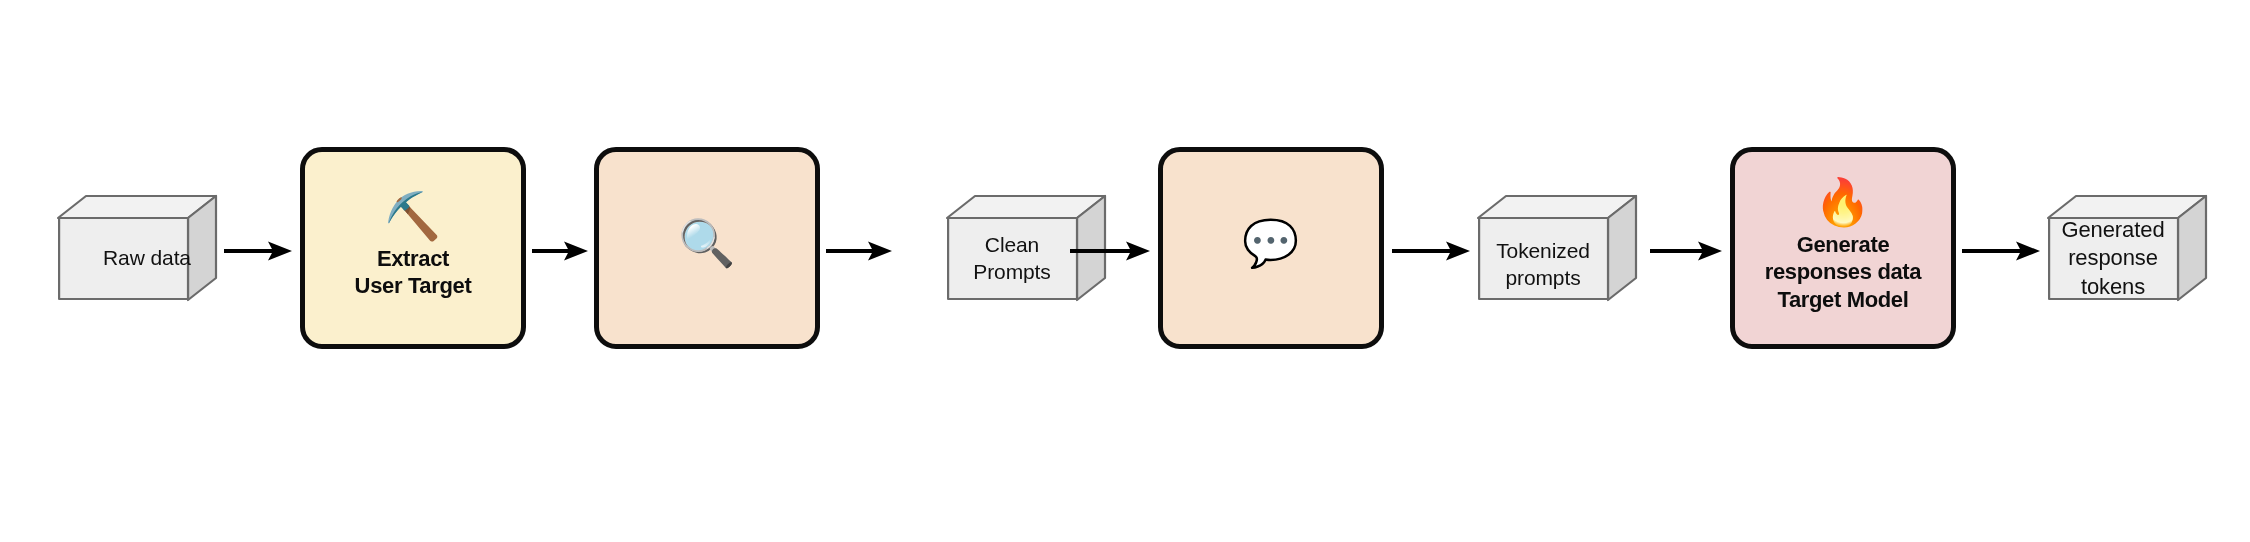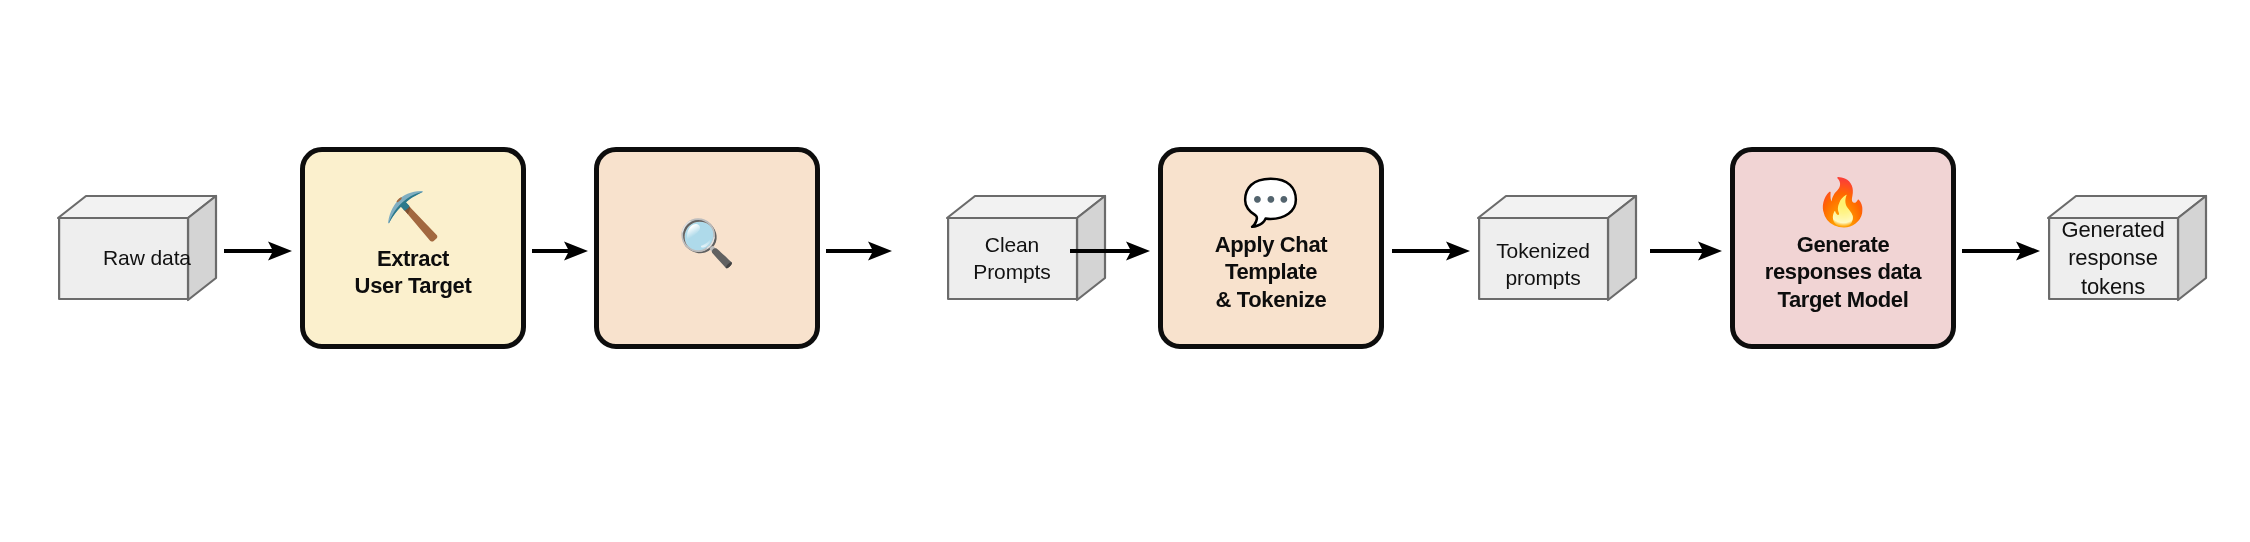--- a/index.html
+++ b/index.html
@@ -148,23 +148,20 @@
 
   <div class="arrow" style="left:1070px;width:80px;">
     <svg width="80" height="22" viewBox="0 0 80 22">
       <line x1="0" y1="11" x2="62" y2="11" stroke="#000000" stroke-width="4.2"></line>
       <polygon points="80,11 56,1.5 61,11 56,20.5" fill="#000000"></polygon>
     </svg>
   </div>
 
   <div class="stage" style="left:1158px;width:226px;background:#f8e2cd;">
     <div class="stage-icon">💬</div>
-    <div class="stage-label">Apply Chat
-Template
-&amp; Tokenize</div>
   </div>
 
   <div class="arrow" style="left:1392px;width:78px;">
     <svg width="78" height="22" viewBox="0 0 78 22">
       <line x1="0" y1="11" x2="60" y2="11" stroke="#000000" stroke-width="4.2"></line>
       <polygon points="78,11 54,1.5 59,11 54,20.5" fill="#000000"></polygon>
     </svg>
   </div>
 
   <div class="cube" style="left:1478px;width:158px;height:104px;">

